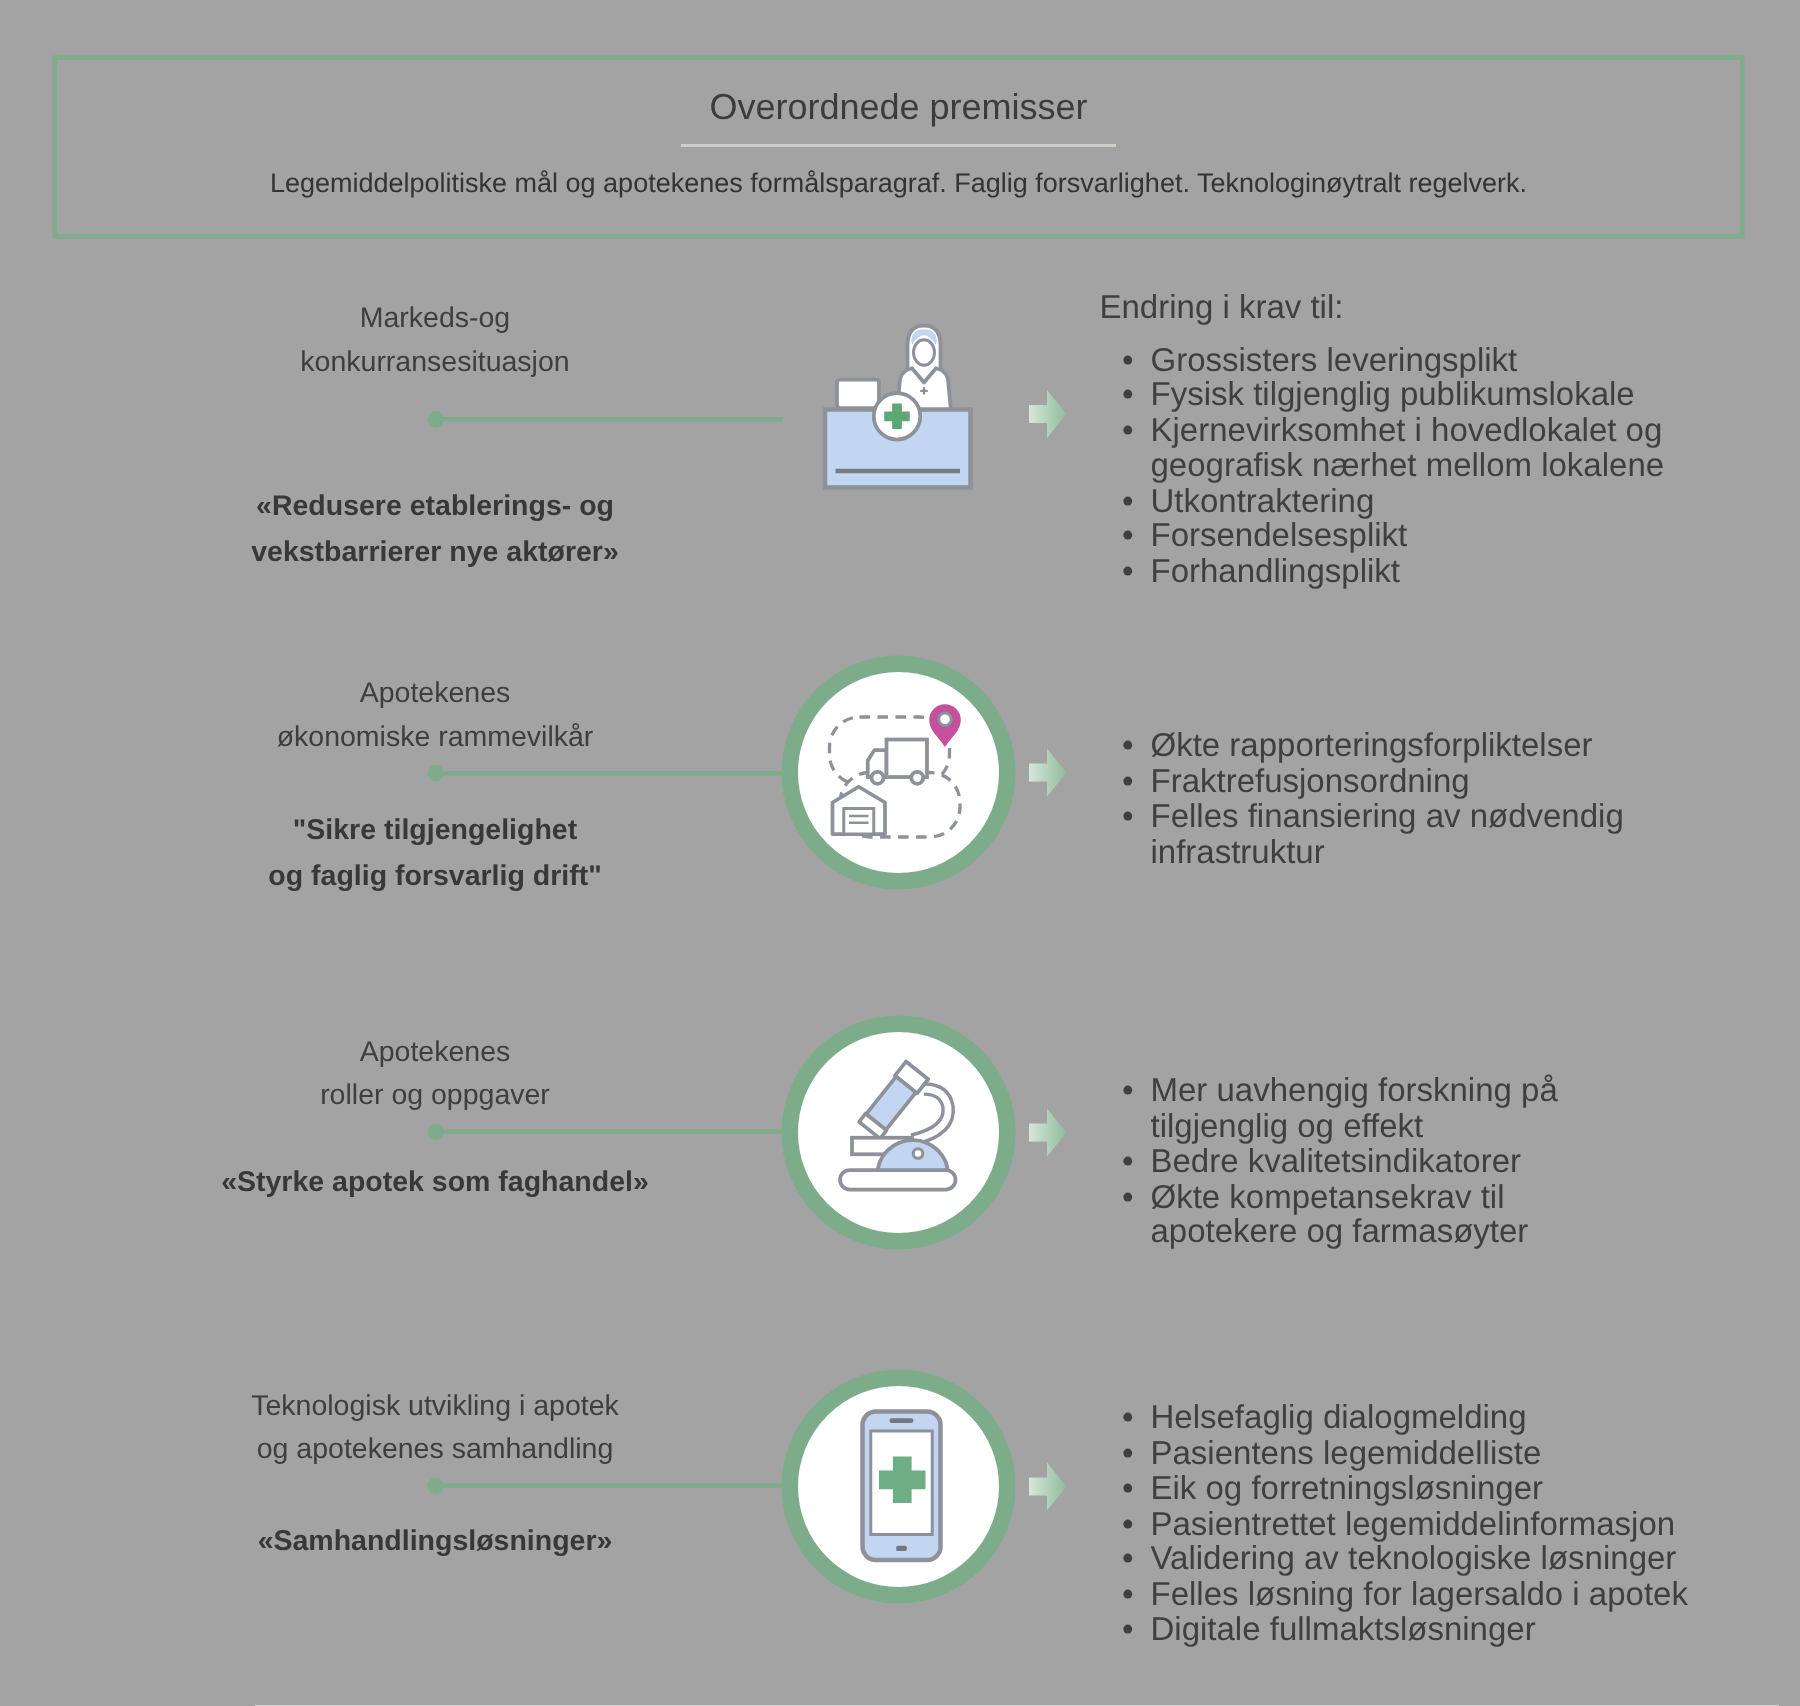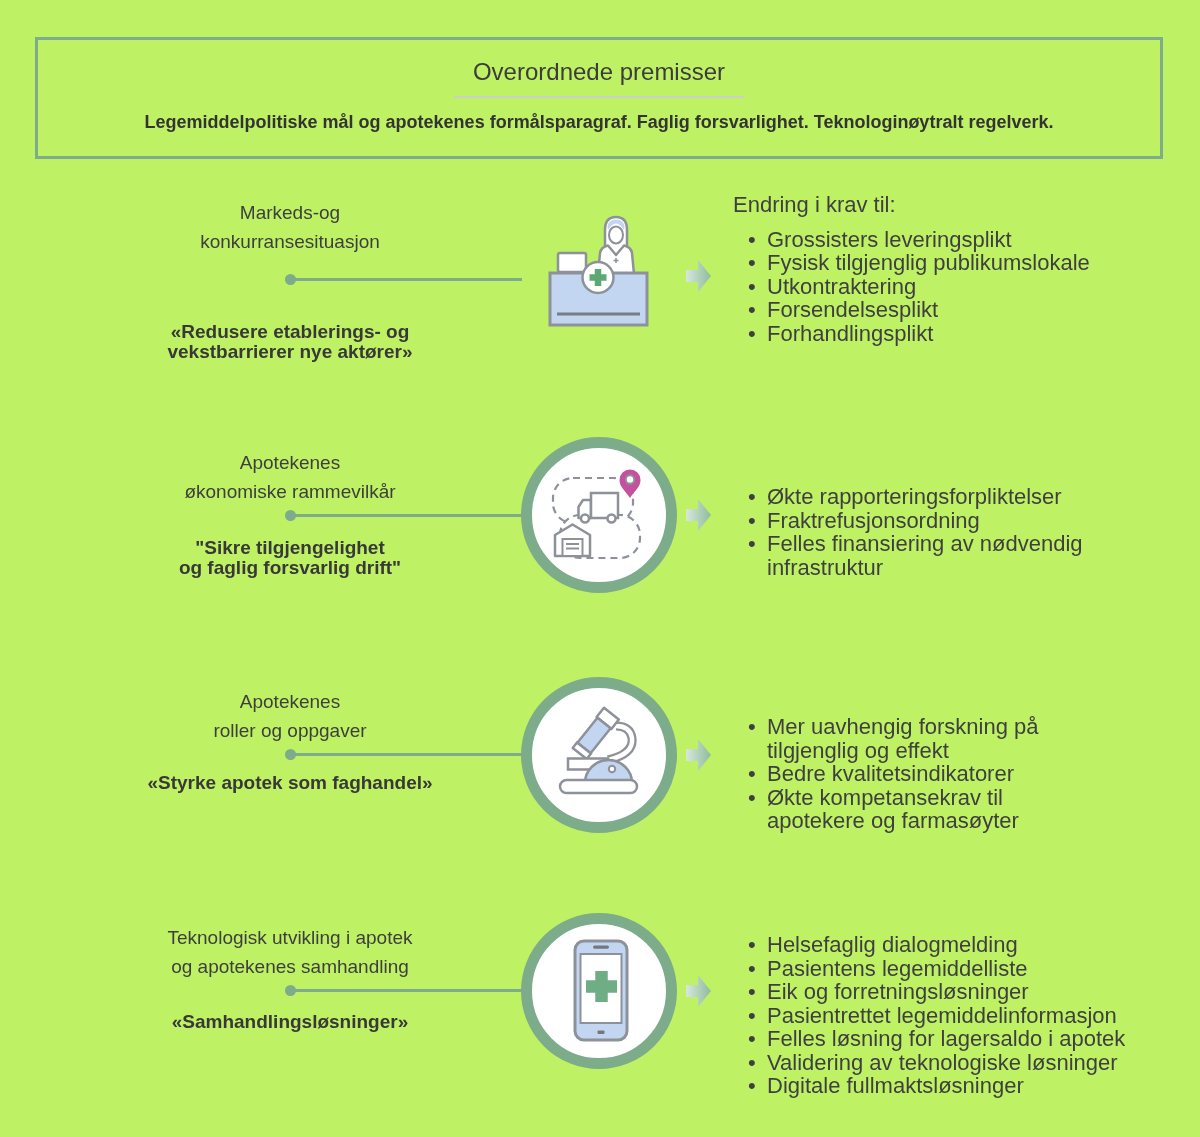--- a/index.html
+++ b/index.html
@@ -1,35 +1,35 @@
 <!DOCTYPE html>
 <html><head>
 <meta charset="utf-8">
 <style>
   html,body{margin:0;padding:0;background:#fff;}
   .canvas{
-    position:relative;width:1200px;height:1137px;background:#bef264;overflow:hidden;
+    position:relative;width:1200px;height:1137px;background:#a3a3a3;overflow:hidden;
     font-family:"Liberation Sans","DejaVu Sans",sans-serif;color:#3e3e3e;
   }
   
   .header-box{
     position:absolute;left:35px;top:37px;width:1128px;height:122px;
     border:3px solid #7fac8c;box-sizing:border-box;text-align:center;
   }
   .header-title{margin-top:17px;font-size:24px;line-height:30px;color:#3c3c3c;}
   .header-rule{width:290px;height:2px;background:#cfcfca;margin:9px auto 0 auto;}
-  .header-subtitle{margin-top:14px;font-size:18px;font-weight:bold;color:#333;}
+  .header-subtitle{margin-top:14px;font-size:18px;font-weight:normal;color:#333;}
   
   .title{
     position:absolute;left:60px;width:460px;text-align:center;
     font-size:19px;line-height:29px;color:#3e3e3e;white-space:pre-line;
   }
   .quote{
     position:absolute;left:60px;width:460px;text-align:center;
-    font-size:19px;line-height:20px;font-weight:bold;color:#383838;white-space:pre-line;
+    font-size:19px;line-height:31px;font-weight:bold;color:#383838;white-space:pre-line;
   }
   .connector{position:absolute;left:290px;width:232px;height:3px;background:#7dab8b;}
   .connector::before{
     content:"";position:absolute;left:-5px;top:-4px;width:11px;height:11px;
     border-radius:50%;background:#7dab8b;
   }
   
   .icon-circle{
     position:absolute;left:521px;width:156px;height:156px;border-radius:50%;
     border:11px solid #7dac8b;box-sizing:border-box;background:#fff;
@@ -95,20 +95,21 @@
     </linearGradient>
       </defs>
     <polygon points="0,11 12,11 12,1 25,17 12,33 12,23 0,23" fill="url(#ag1)"></polygon>
   </svg>
 
   <div class="bullets b1">
     <div class="list-hdr">Endring i krav til:</div>
     <ul>
       <li>Grossisters leveringsplikt</li>
       <li>Fysisk tilgjenglig publikumslokale</li>
+      <li>Kjernevirksomhet i hovedlokalet og geografisk nærhet mellom lokalene</li>
       <li>Utkontraktering</li>
       <li>Forsendelsesplikt</li>
       <li>Forhandlingsplikt</li>
     </ul>
   </div>
 
   <div class="title t2">Apotekenes
 økonomiske rammevilkår</div>
   <div class="connector c2"></div>
   <div class="quote q2">"Sikre tilgjengelighet
@@ -212,19 +213,19 @@
       </defs>
     <polygon points="0,11 12,11 12,1 25,17 12,33 12,23 0,23" fill="url(#ag4)"></polygon>
   </svg>
 
   <div class="bullets b4">
     <ul>
       <li>Helsefaglig dialogmelding</li>
       <li>Pasientens legemiddelliste</li>
       <li>Eik og forretningsløsninger</li>
       <li>Pasientrettet legemiddelinformasjon</li>
+      <li>Validering av teknologiske løsninger</li>
       <li>Felles løsning for lagersaldo i apotek</li>
-      <li>Validering av teknologiske løsninger</li>
       <li>Digitale fullmaktsløsninger</li>
     </ul>
   </div>
 
 </div>
 
 </body></html>

